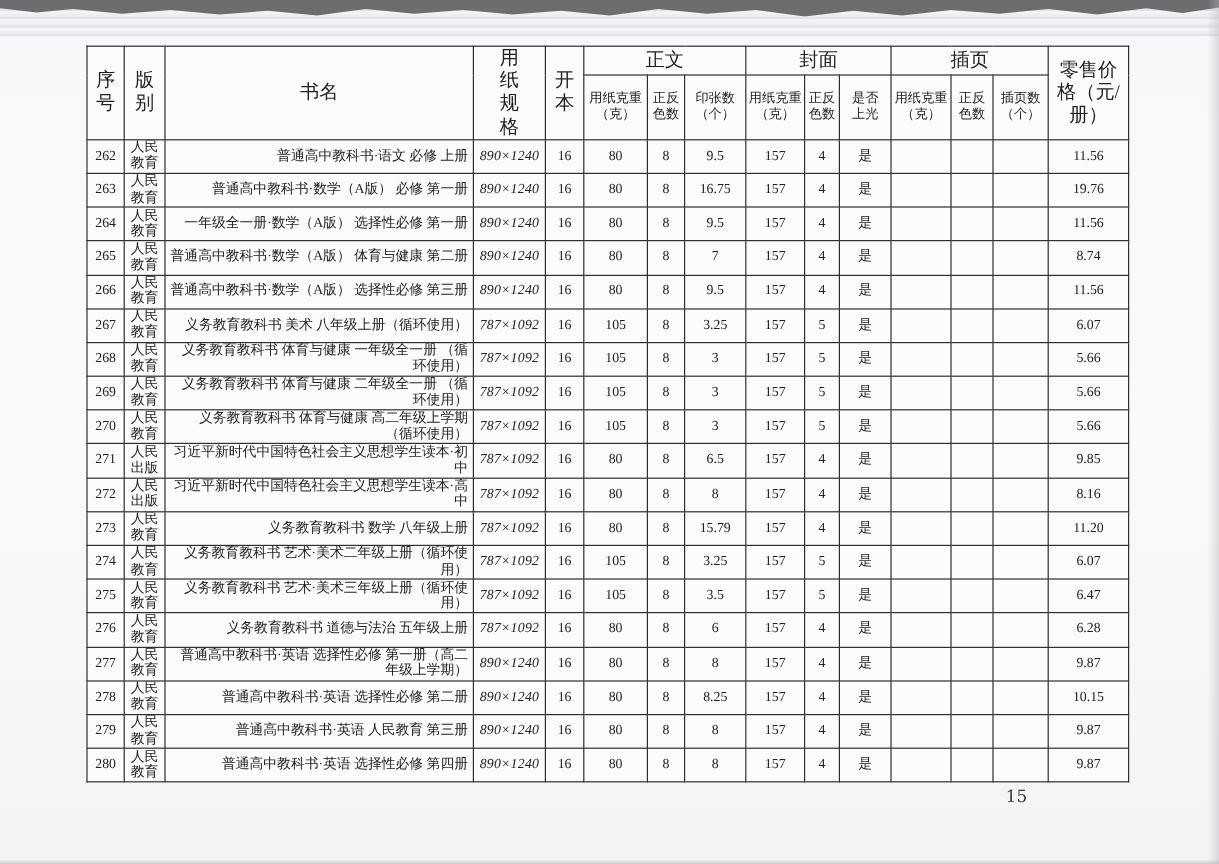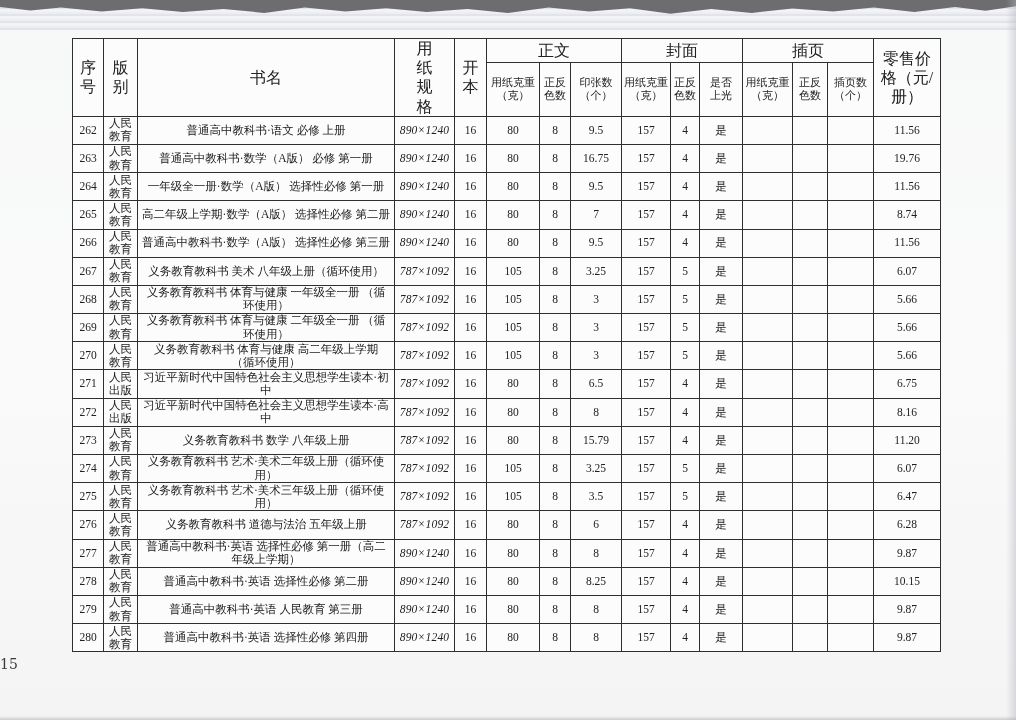--- a/index.html
+++ b/index.html
@@ -42,27 +42,27 @@
   thead tr.group-row { height:20px; }
   thead tr.sub-row   { height:45px; }
   thead th { font-weight:normal; font-size:16px; line-height:1.2; }
   thead th.sub { font-size:11px; line-height:1.25;border-radius:13px; }
   th.h-paper-spec  { padding:0 14px; }
   th.h-gloss       { padding:0 8px;  }
   th.h-price       { padding:0 3px;  }
 
   tbody tr { height:28.2px; }
   tbody td { font-size:11.5px; line-height:1.15; }
-  td.c-title { text-align:center; padding:0 4px; }
+  td.c-title { text-align:right; padding:0 4px; }
   td.c-pub   { padding:0 4px; line-height:1.15; font-size:11.5px; }
   td.c-spec  { font-size:11.5px; letter-spacing:.2px; white-space:nowrap;font-style:italic; }
   td.c-num   { font-size:11.5px; }
 
   .page-number {
-    position:absolute; left:0; top:656px; width:856px; text-align:left;
+    position:absolute; left:0; top:656px; width:856px; text-align:right;
     font-size:14px; color:#3a3a3a; font-family:"DejaVu Serif","Liberation Serif",serif;
   }
 </style>
 </head>
 <body>
 
 <div class="page">
 
   <div class="scan-stripes-top"></div>
   <div class="scan-edge-top"></div>
@@ -159,21 +159,21 @@
     <td class="c-num">4</td>
     <td class="c-num">是</td>
     <td class="c-num"></td>
     <td class="c-num"></td>
     <td class="c-num"></td>
     <td class="c-num">11.56</td>
   </tr>
         <tr>
     <td class="c-num">265</td>
     <td class="c-pub">人民教育</td>
-    <td class="c-title">高二年级上学期·数学（A版） 选择性必修 第二册</td>
+    <td class="c-title">普通高中教科书·数学（A版） 体育与健康 第二册</td>
     <td class="c-spec">890×1240</td>
     <td class="c-num">16</td>
     <td class="c-num">80</td>
     <td class="c-num">8</td>
     <td class="c-num">7</td>
     <td class="c-num">157</td>
     <td class="c-num">4</td>
     <td class="c-num">是</td>
     <td class="c-num"></td>
     <td class="c-num"></td>
@@ -273,21 +273,21 @@
     <td class="c-num">16</td>
     <td class="c-num">80</td>
     <td class="c-num">8</td>
     <td class="c-num">6.5</td>
     <td class="c-num">157</td>
     <td class="c-num">4</td>
     <td class="c-num">是</td>
     <td class="c-num"></td>
     <td class="c-num"></td>
     <td class="c-num"></td>
-    <td class="c-num">6.75</td>
+    <td class="c-num">9.85</td>
   </tr>
         <tr>
     <td class="c-num">272</td>
     <td class="c-pub">人民出版</td>
     <td class="c-title">习近平新时代中国特色社会主义思想学生读本·高中</td>
     <td class="c-spec">787×1092</td>
     <td class="c-num">16</td>
     <td class="c-num">80</td>
     <td class="c-num">8</td>
     <td class="c-num">8</td>

